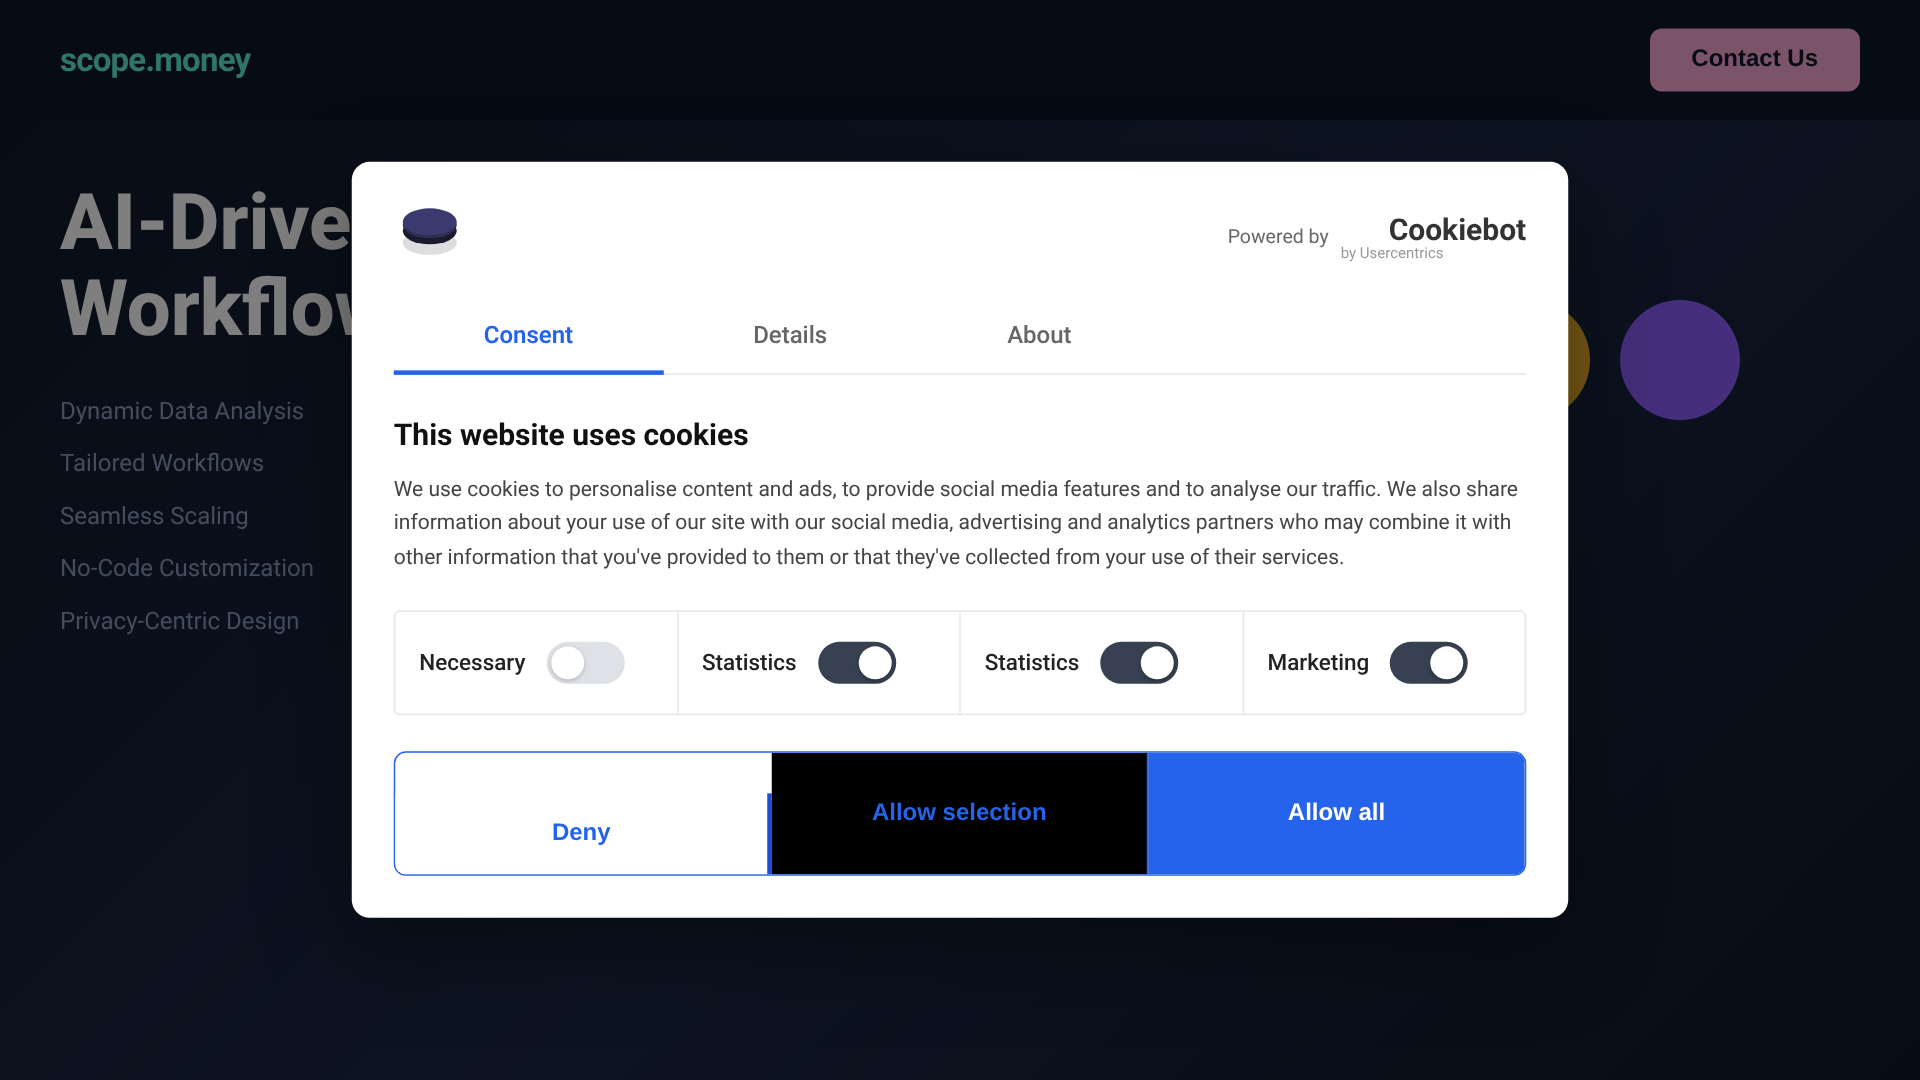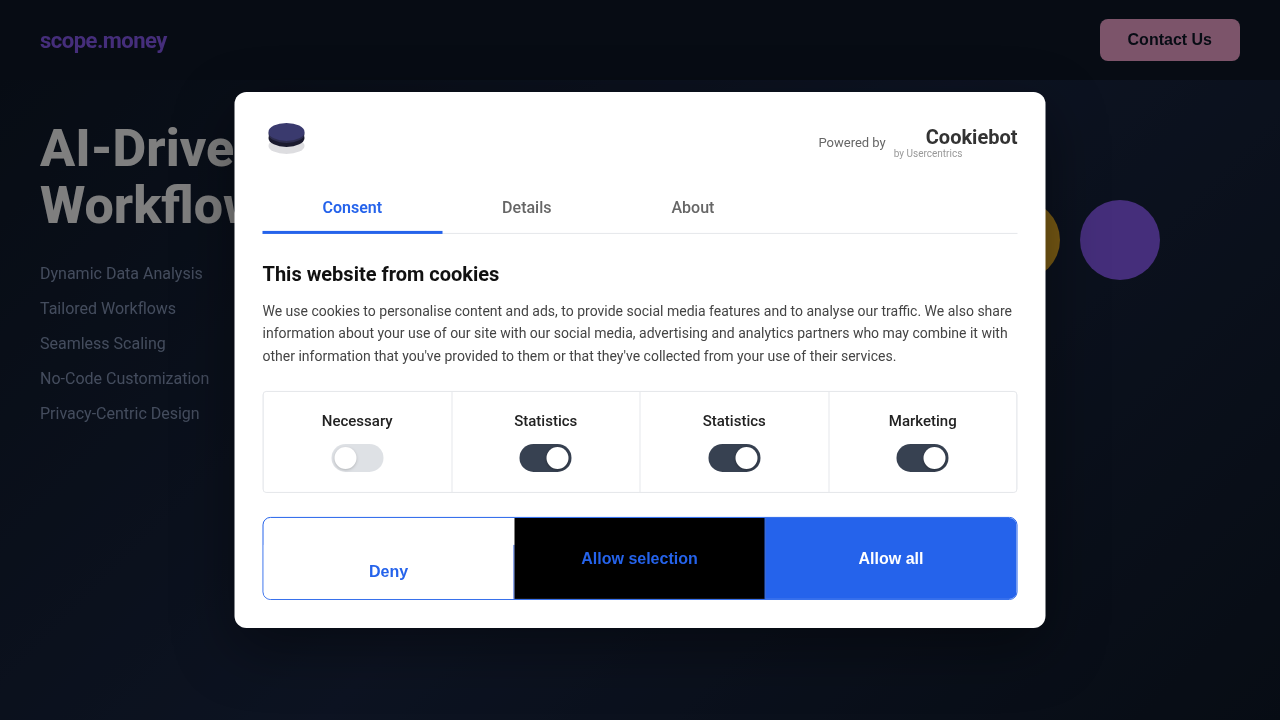--- a/index.html
+++ b/index.html
@@ -17,21 +17,21 @@
       background: #0f1929;
       display: flex;
       align-items: center;
       justify-content: space-between;
       padding: 0 40px;
       height: 80px;
       position: relative;
       z-index: 10;
     }
     .logo {
-      color: #8b5cf6;
+      color: #5eead4;
       font-size: 22px;
       font-weight: 700;
       letter-spacing: -0.5px;
     }
     .contact-btn {
       background: #f9a8d4;
       color: #0f1929;
       border: none;
       border-radius: 8px;
       padding: 12px 28px;
@@ -189,21 +189,21 @@
       background: #e5e7eb;
       border: 1px solid #e5e7eb;
       border-radius: 4px;
       overflow: hidden;
       margin-bottom: 24px;
     }
     .toggle-section {
       background: #fff;
       padding: 20px 16px;
       display: flex;
-      flex-direction: column;
+      flex-direction: row;
       align-items: center;
       gap: 14px;
     }
     .toggle-label {
       font-size: 15px;
       font-weight: 500;
       color: #222;
     }
 
     
@@ -249,21 +249,21 @@
       padding: 18px;
       font-size: 16px;
       font-weight: 600;
       cursor: pointer;
       border: none;
       text-align: center;
     }
     .btn-deny {
       background: #fff;
       color: #2563eb;
-      border-right: 1px solid #1d4ed8;
+      border-right: 3px solid #1d4ed8;
       margin-top: 27px;
     }
     .btn-allow-selection {
       background: #000000;
       color: #2563eb;
       border-right: 1px solid #2563eb;
     }
     .btn-allow-all {
       background: #2563eb;
       color: #fff;
@@ -313,21 +313,21 @@
     </div>
   </div>
 
   <div class="modal-tabs">
     <div class="tab active">Consent</div>
     <div class="tab">Details</div>
     <div class="tab">About</div>
   </div>
 
   <div class="modal-body">
-    <div class="modal-title">This website from cookies</div>
+    <div class="modal-title">This website uses cookies</div>
     <div class="modal-desc">We use cookies to personalise content and ads, to provide social media features and to analyse our traffic. We also share information about your use of our site with our social media, advertising and analytics partners who may combine it with other information that you've provided to them or that they've collected from your use of their services.</div>
 
     <div class="toggle-sections">
 
       <div class="toggle-section">
         <span class="toggle-label">Necessary</span>
         <div class="toggle">
           <div class="toggle-track disabled">
             <div class="toggle-thumb left"></div>
           </div>

